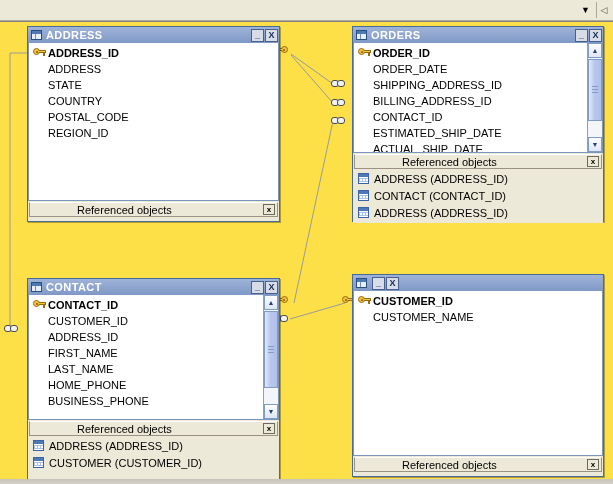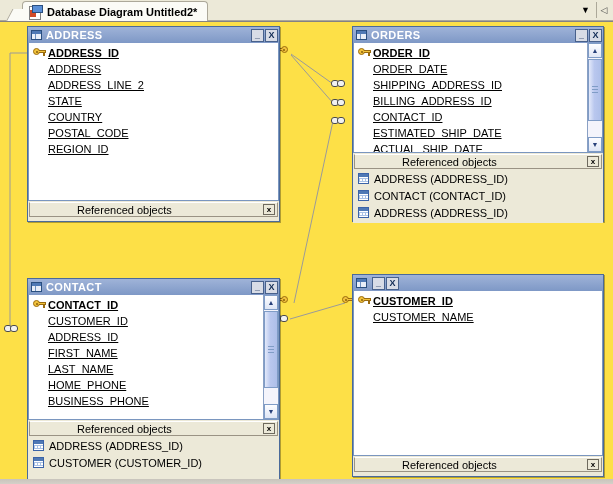--- a/index.html
+++ b/index.html
@@ -131,21 +131,20 @@
     border-top:none;
     margin:0;
     position:relative;
     overflow:hidden;
     box-sizing:border-box;
   }
   .collist{
     position:absolute;left:0;top:0;right:0;bottom:0;
     padding:2px 0 0 0;
     overflow:hidden;
-    text-decoration:underline;
   }
   .col{
     height:16px;display:flex;align-items:center;
     padding-left:4px;font-size:11px;color:#000;
     white-space:nowrap;
   }
   .col .keyico{width:15px;flex:0 0 auto;}
   .col .pad{width:15px;flex:0 0 auto;}
   .col.pk{font-weight:bold;}
 
@@ -251,28 +250,20 @@
   }
   .chain i.a{left:0;}
   .chain i.b{left:6px;}
 </style>
 </head>
 <body>
 
 <div id="app">
 
   <div class="tabstrip">
-    <div class="tab">
-      <span class="tab-icon">
-        <span class="pg"></span>
-        <span class="mark"></span>
-        <span class="grid"></span>
-      </span>
-      <span>Database Diagram Untitled2*</span>
-    </div>
     <div class="tabnav">
       <span class="chev">▼</span>
       <span class="navbtn">◁</span>
     </div>
   </div>
 
   <div class="canvas">
 
     <svg class="links" viewBox="0 0 613 463" xmlns="http://www.w3.org/2000/svg">
       <g stroke="#9a9a9a" stroke-width="1" fill="none">
@@ -342,24 +333,20 @@
           <div class="col pk">
               <span class="keyico"><span class="key"><span class="bow"></span><span class="shaft"></span><span class="tooth"></span></span></span>
               <span>ADDRESS_ID</span>
             </div>
           <div class="col">
               <span class="pad"></span>
               <span>ADDRESS</span>
             </div>
           <div class="col">
               <span class="pad"></span>
-              <span>ADDRESS_LINE_2</span>
-            </div>
-          <div class="col">
-              <span class="pad"></span>
               <span>STATE</span>
             </div>
           <div class="col">
               <span class="pad"></span>
               <span>COUNTRY</span>
             </div>
           <div class="col">
               <span class="pad"></span>
               <span>POSTAL_CODE</span>
             </div>

